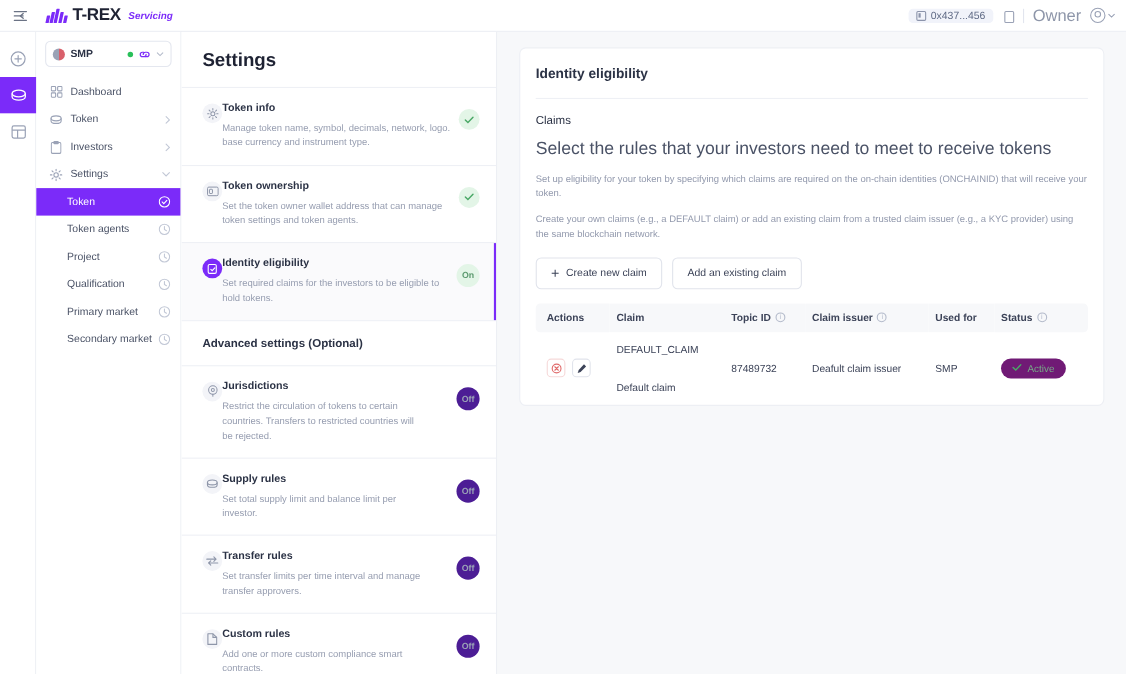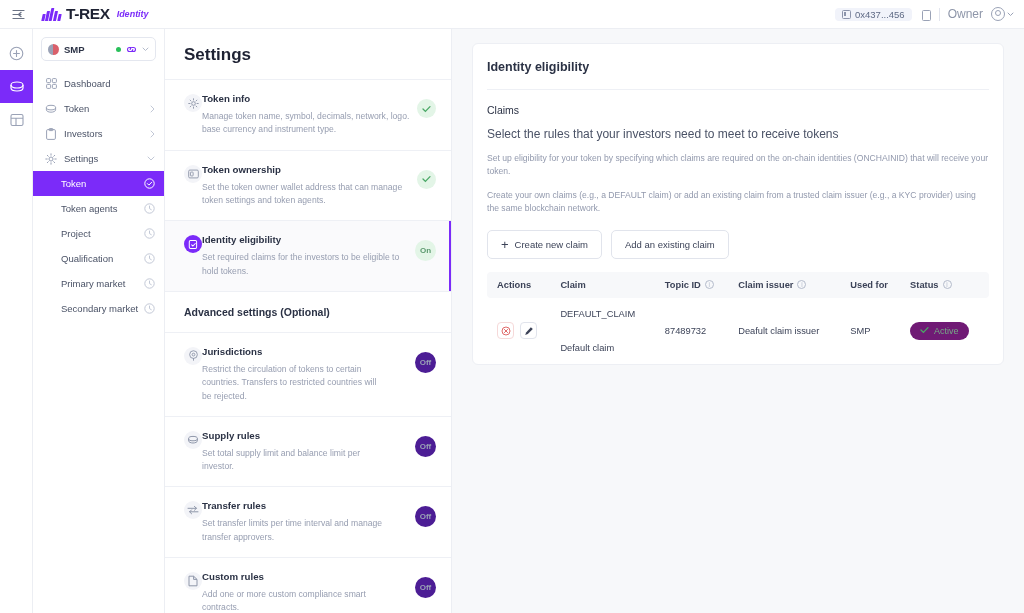--- a/index.html
+++ b/index.html
@@ -36,21 +36,21 @@
   .addr-chip {
     display: flex; align-items: center; gap: 4px;
     background: #f1f3fa; border-radius: 4px;
     padding: 1px 7px; font-size: 9.5px; color: #5f6a85; cursor: pointer;
   }
   .addr-ico { width: 9px; height: 9px; border: 1.2px solid #8c94ab; border-radius: 1.5px; position: relative; }
   .addr-ico:after { content:""; position:absolute; left:1.2px; top:1.5px; width:2px; height:4px; background:#8c94ab; }
   .copy-ico { width: 11px; height: 12px; position: relative; cursor: pointer; }
   .copy-ico:before { content:""; position:absolute; left:2px; top:2px; width:7px; height:9px; border:1.1px solid #9aa2b6; border-radius:1.5px; }
   .vdiv { width: 1px; height: 13px; background: #e2e5ee; }
-  .owner-lbl { font-size: 12px; color: #8e96a9; }
+  .owner-lbl { font-size: 15px; color: #8e96a9; }
   .avatar-btn { display: flex; align-items: center; gap: 2px; cursor: pointer; color: #8e96a9; }
   .avatar-circ { width: 14px; height: 14px; border-radius: 50%; border: 1.2px solid #9aa2b6; display:flex; align-items:center; justify-content:center; }
   .avatar-circ:after { content:""; width:4px; height:4px; border-radius:50%; border:1.1px solid #9aa2b6; margin-bottom:3px; }
 
   
   .body { flex: 1; display: flex; min-height: 0; }
 
   
   .rail { width: 33px; flex: 0 0 33px; background: #fff; border-right: 1px solid #eceef3; padding-top: 8px; }
   .rail-btn { width: 33px; height: 33px; display: flex; align-items: center; justify-content: center; cursor: pointer; color: #9aa2b6; }
@@ -117,21 +117,21 @@
   .card-badge.done { background: #e3f5e7; color: #4aa866; }
   .card-badge.on   { background: #e3f5e7; color: #5c9a6f; width: 21px; height: 21px; }
   .card-badge.off  { background: #4c1d95; color: #9aa2b6; width: 21px; height: 21px; margin-left: 32px; }
   .adv-head { font-size: 10.5px; font-weight: bold; color: #2b3245; padding: 14px 0 14px 19px; border-top: 1px solid #eef0f5; }
 
   
   .main { flex: 1; background: #f7f8fa; padding: 14px 20px 0 20px; min-width: 0; }
   .panel { background: #fff; border: 1px solid #edeff4; border-radius: 6px; padding: 0 14px; }
   .panel-title { font-size: 12.5px; font-weight: bold; color: #2b3245; padding: 16px 0 15px 0; border-bottom: 1px solid #eef0f5; }
   .claims-h { font-size: 10.5px; color: #2b3245; padding: 14px 0 0 0; }
-  .claims-sub { font-size: 12px; color: #4a5266; padding: 11px 0 0 0; }
+  .claims-sub { font-size: 16px; color: #4a5266; padding: 11px 0 0 0; }
   .claims-p { font-size: 8.6px; color: #9299ad; line-height: 1.5; padding-top: 11px; }
   .btn-row { display: flex; gap: 9px; padding: 15px 0 13px 0; }
   .btn {
     border: 1px solid #e1e4ec; border-radius: 5px; background: #fff;
     font-size: 9.5px; color: #3c4358; padding: 7px 13px;
     display: flex; align-items: center; gap: 6px; cursor: pointer;
     font-family: "Liberation Sans", sans-serif;
   }
   .plus { font-size: 13px; line-height: 1; color: #3c4358; }
 
@@ -180,21 +180,21 @@
     </div>
     <div class="logo-wrap">
       <span class="logo-bars">
           <i></i>
           <i></i>
           <i></i>
           <i></i>
           <i></i>
         </span>
       <span class="logo-text">T-REX</span>
-      <span class="logo-sub">Identity</span>
+      <span class="logo-sub">Servicing</span>
     </div>
     <div class="top-right">
       <div class="addr-chip">
         <span class="addr-ico"></span>
         <span>0x437...456</span>
       </div>
       <div class="copy-ico"></div>
       <div class="vdiv"></div>
       <div class="owner-lbl">Owner</div>
       <div class="avatar-btn">

